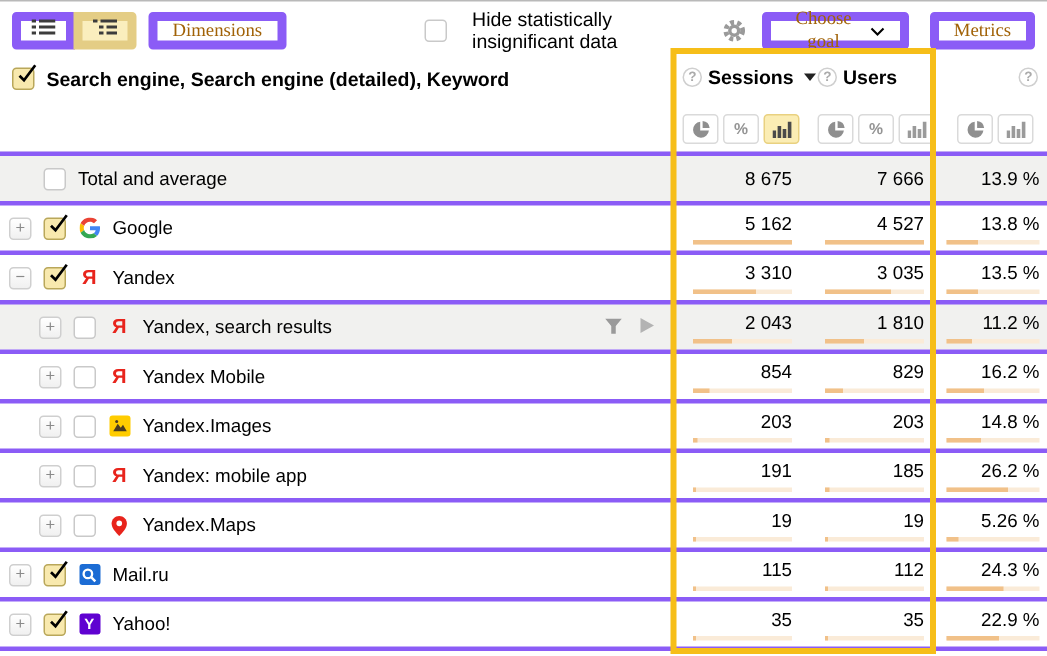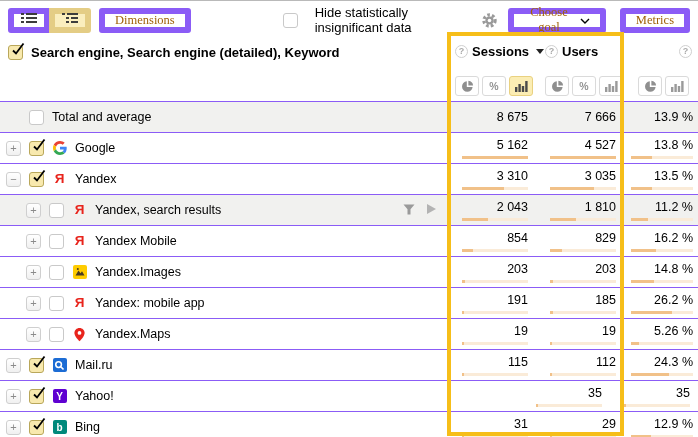--- a/index.html
+++ b/index.html
@@ -43,21 +43,21 @@
           border-top:5px solid #222;margin:5px 0 0 3px}
   .btn-row{display:flex;gap:3px;padding-left:7px}
   .col-users .btn-row{padding-left:9px}
   .col-bounce .btn-row{padding-left:14px}
   .mbtn{width:24px;height:20px;border:1px solid #dadada;border-radius:3px;background:#fff;
         display:flex;align-items:center;justify-content:center;color:#949494;
         font-size:10.5px;font-weight:700;cursor:pointer;box-sizing:border-box}
   .mbtn.active{background:#fbedb4;border-color:#e9d180;color:#4a4a4a}
   
   .rows{margin-top:5px}
-  .row{display:flex;height:30px;border-top:1px solid #8b5cf6;align-items:center}
+  .row{display:flex;height:30px;border-top:3px solid #8b5cf6;align-items:center}
   .row.shaded{background:#f1f1ef}
   .label-cell{flex:1;display:flex;align-items:center;gap:8px;padding-left:6px;height:100%;min-width:0}
   .row.level1 .label-cell{padding-left:26px}
   .expander{width:15px;height:15px;border:1px solid #cfcfcf;border-radius:3px;
             background:linear-gradient(#fff,#f0f0f0);color:#8a8a8a;font-size:11px;line-height:12px;
             text-align:center;box-sizing:border-box;flex:none;cursor:pointer}
   .expander.hidden{visibility:hidden}
   .favicon{width:15px;height:15px;flex:none;display:flex;align-items:center;justify-content:center}
   .sq{width:14px;height:14px;border-radius:2px;display:flex;align-items:center;justify-content:center}
   .sq.txt{color:#fff;font-weight:700;font-size:10px}
@@ -528,20 +528,26 @@
       <span class="bar">
           <i style="width: 0.678032%; min-width: 2px;"></i>
         </span>
     </div>
     <div class="cell-num cell-users">
       <span class="val">35</span>
       <span class="bar">
           <i style="width: 0.773139%; min-width: 2px;"></i>
         </span>
     </div>
+    <div class="cell-num cell-bounce">
+      <span class="val">22.9 %</span>
+      <span class="bar">
+          <i style="width: 57.25%; min-width: 2px;"></i>
+        </span>
+    </div>
   </div>
     <div class="row level0">
     <div class="label-cell">
       <span class="expander">+</span>
       <span class="cb checked">
           <svg class="check" width="15" height="15" viewBox="0 0 15 15">
             <path d="M3 8.5 L6 11.5 L13.5 1.5" fill="none" stroke="#000" stroke-width="1.8"></path>
           </svg>
         </span>
       <span class="favicon">

